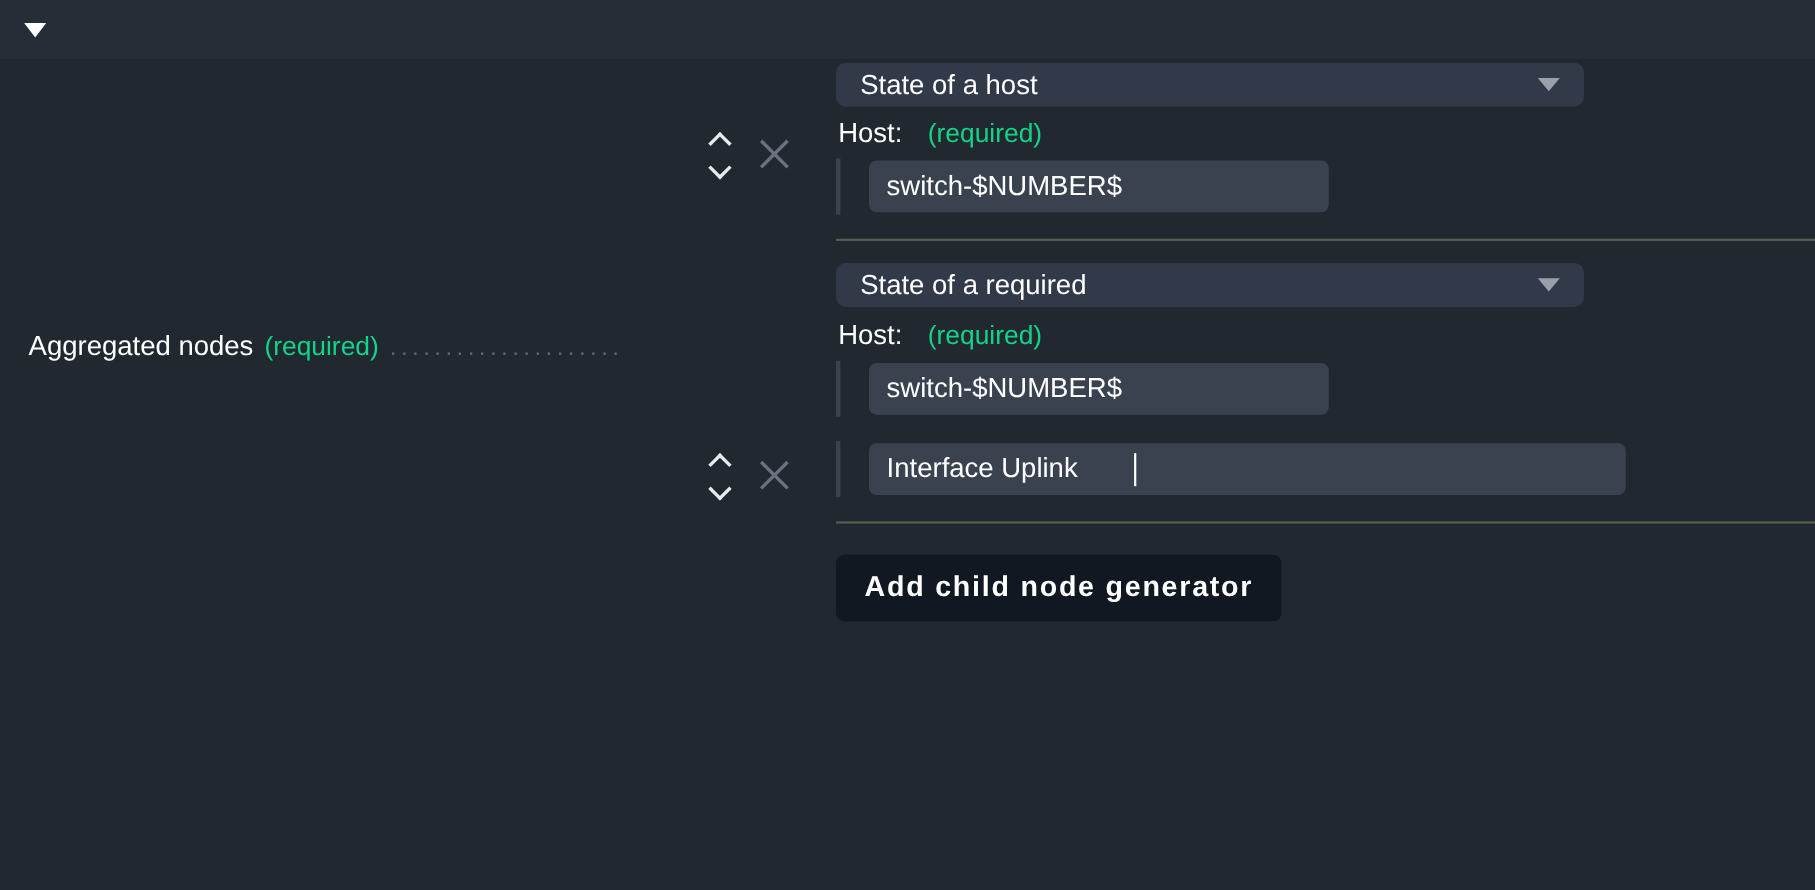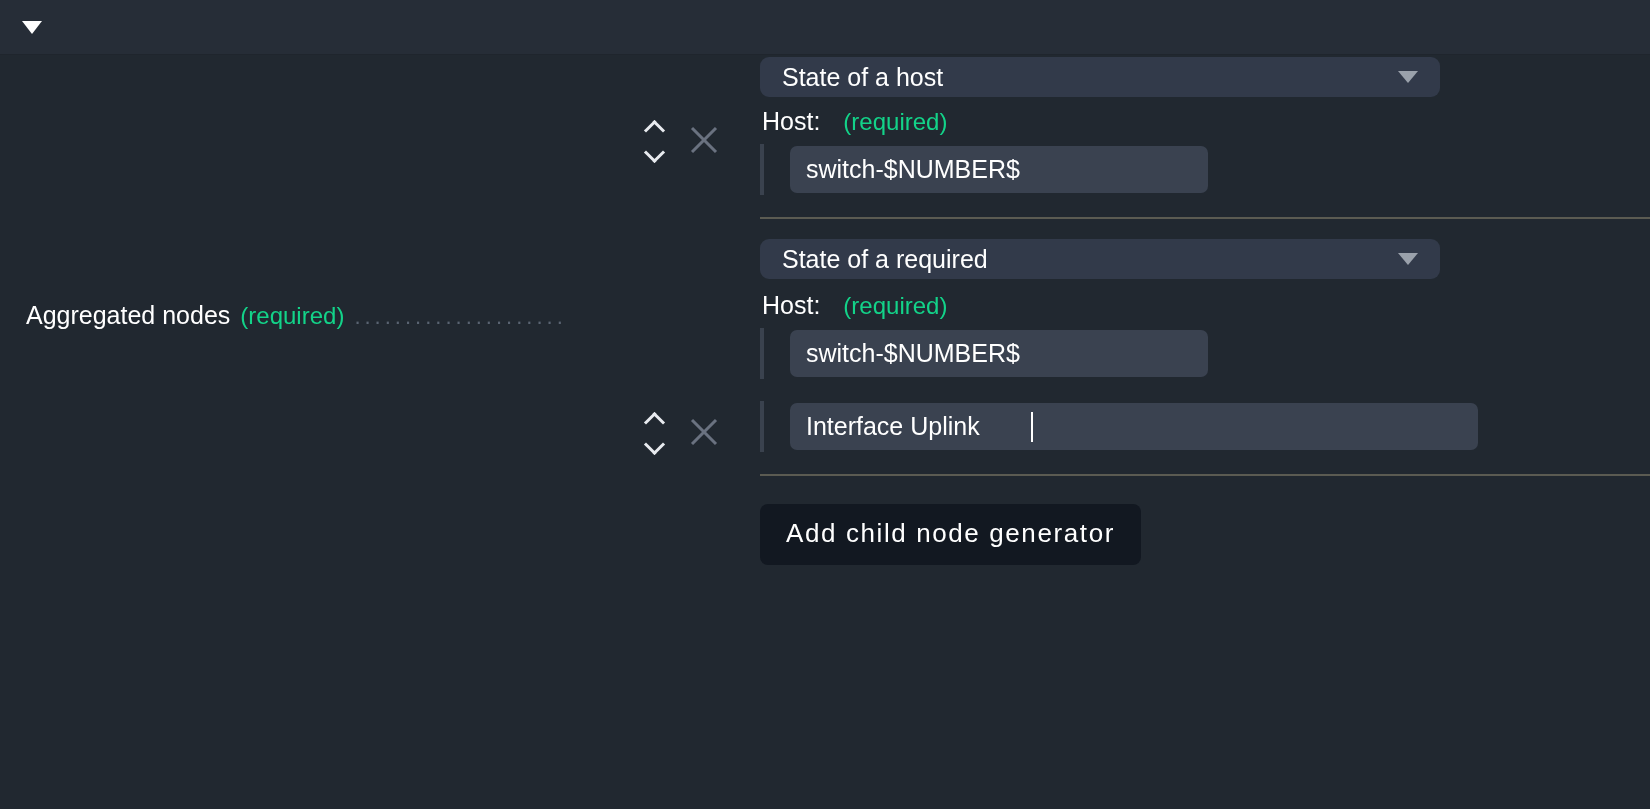--- a/index.html
+++ b/index.html
@@ -233,21 +233,21 @@
     margin: 22px 0 0 0;
   }
 
   .add-btn {
     background: #121821;
     color: #ffffff;
     border: none;
     border-radius: 8px;
     font-family: "Liberation Sans", sans-serif;
     font-size: 26px;
-    font-weight: normal;
+    font-weight: bold;
     letter-spacing: 1.6px;
     padding: 14px 26px 16px 26px;
     cursor: pointer;
     margin-top: 28px;
   }
 
   .block2-offset { margin-top: 20px; }
 </style>
 </head>
 <body>

